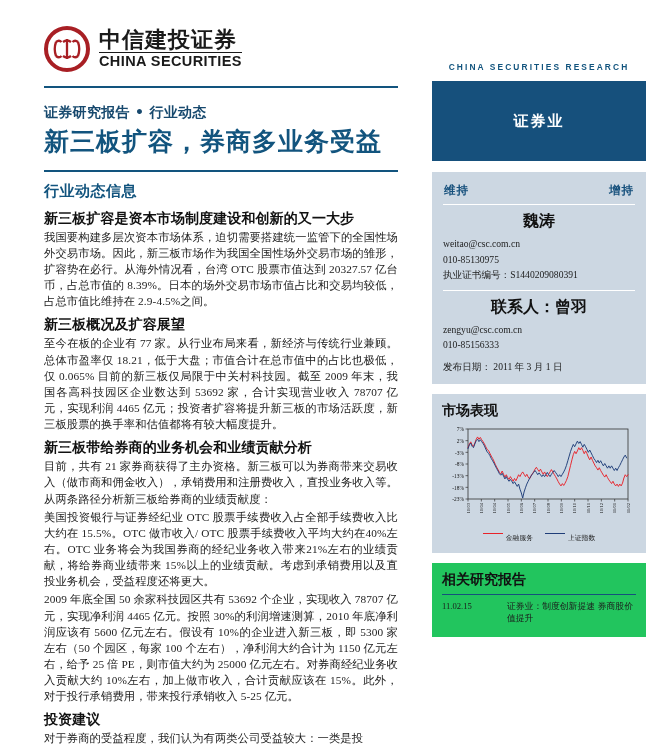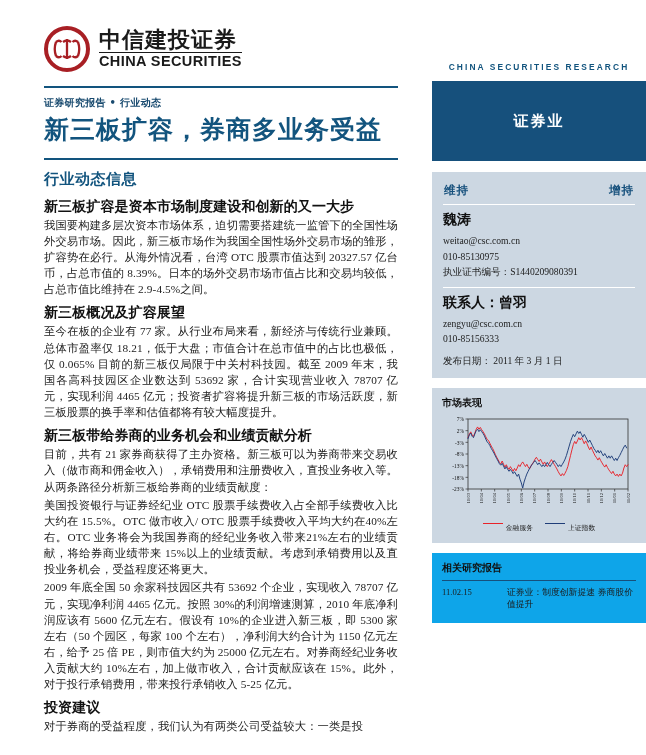--- a/index.html
+++ b/index.html
@@ -20,21 +20,21 @@
     border: 4px solid #a81f24; background: #fff;
     position: relative; flex: 0 0 auto;
     display: flex; align-items: center; justify-content: center;
   }
   .logo-text { margin-left: 9px; }
   .logo-cn { font-family: "DejaVu Sans", sans-serif; font-weight: 700; font-size: 22px; color: #1a1a1a; letter-spacing: 1px; line-height: 1.05; }
   .logo-rule { border-bottom: 1.6px solid #1a1a1a; margin: 1px 0 1px 0; }
   .logo-en { font-family: "Liberation Sans", sans-serif; font-weight: 700; font-size: 14.5px; color: #1a1a1a; letter-spacing: 0.4px; line-height: 1.1; }
 
   .hr-thick { border-top: 2px solid #12547e; margin-top: 12px; }
-  .kicker { font-family: "DejaVu Sans", sans-serif; font-weight: 700; font-size: 10px; color: #17496e; margin-top: 8px; letter-spacing: 0.3px; }
+  .kicker { font-family: "DejaVu Sans", sans-serif; font-weight: 700; font-size: 14px; color: #17496e; margin-top: 16px; letter-spacing: 0.3px; }
   .headline { font-family: "DejaVu Sans", sans-serif; font-weight: 700; font-size: 25px; color: #12547e; margin-top: 6px; letter-spacing: 1px; line-height: 1.15; }
   .hr-thick2 { border-top: 2px solid #12547e; margin-top: 13px; }
 
   .section-title { font-family: "DejaVu Sans", sans-serif; font-weight: 700; font-size: 15px; color: #12547e; margin-top: 10px; letter-spacing: 0.5px; }
 
   .body { margin-top: 9px; }
   .sub-head { font-family: "DejaVu Sans", sans-serif; font-weight: 700; font-size: 14px; color: #111; margin-top: 7px; margin-bottom: 1px; letter-spacing: 0.1px; }
   .para { font-family: "Liberation Serif", "DejaVu Serif", serif; font-size: 11.3px; color: #1b1b1b;
           line-height: 1.43; text-align: justify; text-justify: inter-ideograph; margin-bottom: 2px; letter-spacing: 0.1px; }
 
@@ -42,29 +42,29 @@
   .right { position: absolute; left: 432px; top: 0; width: 214px; height: 755px; }
   .research-label { font-family: "Liberation Sans", sans-serif; font-weight: 700; font-size: 8.4px;
                     color: #12547e; letter-spacing: 2.1px; margin-top: 62px; text-align: center; }
   .sector-box { margin-top: 9px; height: 80px; background: #16507c; display: flex; align-items: center; justify-content: center; }
   .sector-box span { font-family: "DejaVu Sans", sans-serif; font-weight: 700; font-size: 15px; color: #fff; letter-spacing: 2px; }
 
   .panel { margin-top: 11px; background: #ccd7e2; padding: 9px 11px 10px 11px; }
   .rating-row { display: flex; justify-content: space-between; align-items: baseline; padding: 2px 1px 6px 1px; }
   .rating-row span { font-family: "DejaVu Sans", sans-serif; font-weight: 700; font-size: 11.5px; color: #16507c; letter-spacing: 1px; }
   .divider { border-top: 1px solid #ffffff; margin: 0 0 6px 0; }
-  .analyst-name { font-family: "DejaVu Sans", sans-serif; font-weight: 700; font-size: 14px; color: #111; margin-bottom: 4px; }
+  .analyst-name { font-family: "DejaVu Sans", sans-serif; font-weight: 700; font-size: 16px; color: #111; margin-bottom: 4px; text-align: center; }
   .meta { font-family: "Liberation Serif", serif; font-size: 9.6px; color: #1b1b1b; line-height: 1.62; }
   .pub-date { font-family: "Liberation Serif", serif; font-size: 9.6px; color: #1b1b1b; margin-top: 8px; }
 
   .panel2 { margin-top: 10px; background: #ccd7e2; padding: 8px 10px 10px 10px; }
-  .panel-head { font-family: "DejaVu Sans", sans-serif; font-weight: 700; font-size: 10px; color: #111; margin-bottom: 5px; }
+  .panel-head { font-family: "DejaVu Sans", sans-serif; font-weight: 700; font-size: 14px; color: #111; margin-bottom: 5px; }
   .chart-wrap { width: 100%; }
 
-  .panel3 { margin-top: 10px; background: #0ea5e9; padding: 8px 10px 12px 10px; }
+  .panel3 { margin-top: 10px; background: #22c55e; padding: 8px 10px 12px 10px; }
   .rr-rule { border-top: 1.6px solid #16507c; margin: 4px 0 5px 0; }
   .rr-row { display: flex; gap: 19px; }
   .rr-date { font-family: "Liberation Serif", serif; font-size: 8.6px; color: #1b1b1b; flex: 0 0 46px; padding-top: 1px; }
   .rr-title { font-family: "DejaVu Sans", sans-serif; font-size: 8.8px; color: #1b1b1b; line-height: 1.45; }
 
   .legend { display: flex; justify-content: center; gap: 12px; margin-top: 4px; }
   .legend-item { display: flex; gap: 3px; }
   .legend-swatch { display: inline-block; width: 20px; height: 0; border-top: 1.6px solid #000; }
   .legend-swatch.red { border-color: #e8232a; }
   .legend-swatch.blue { border-color: #1f3d78; }

